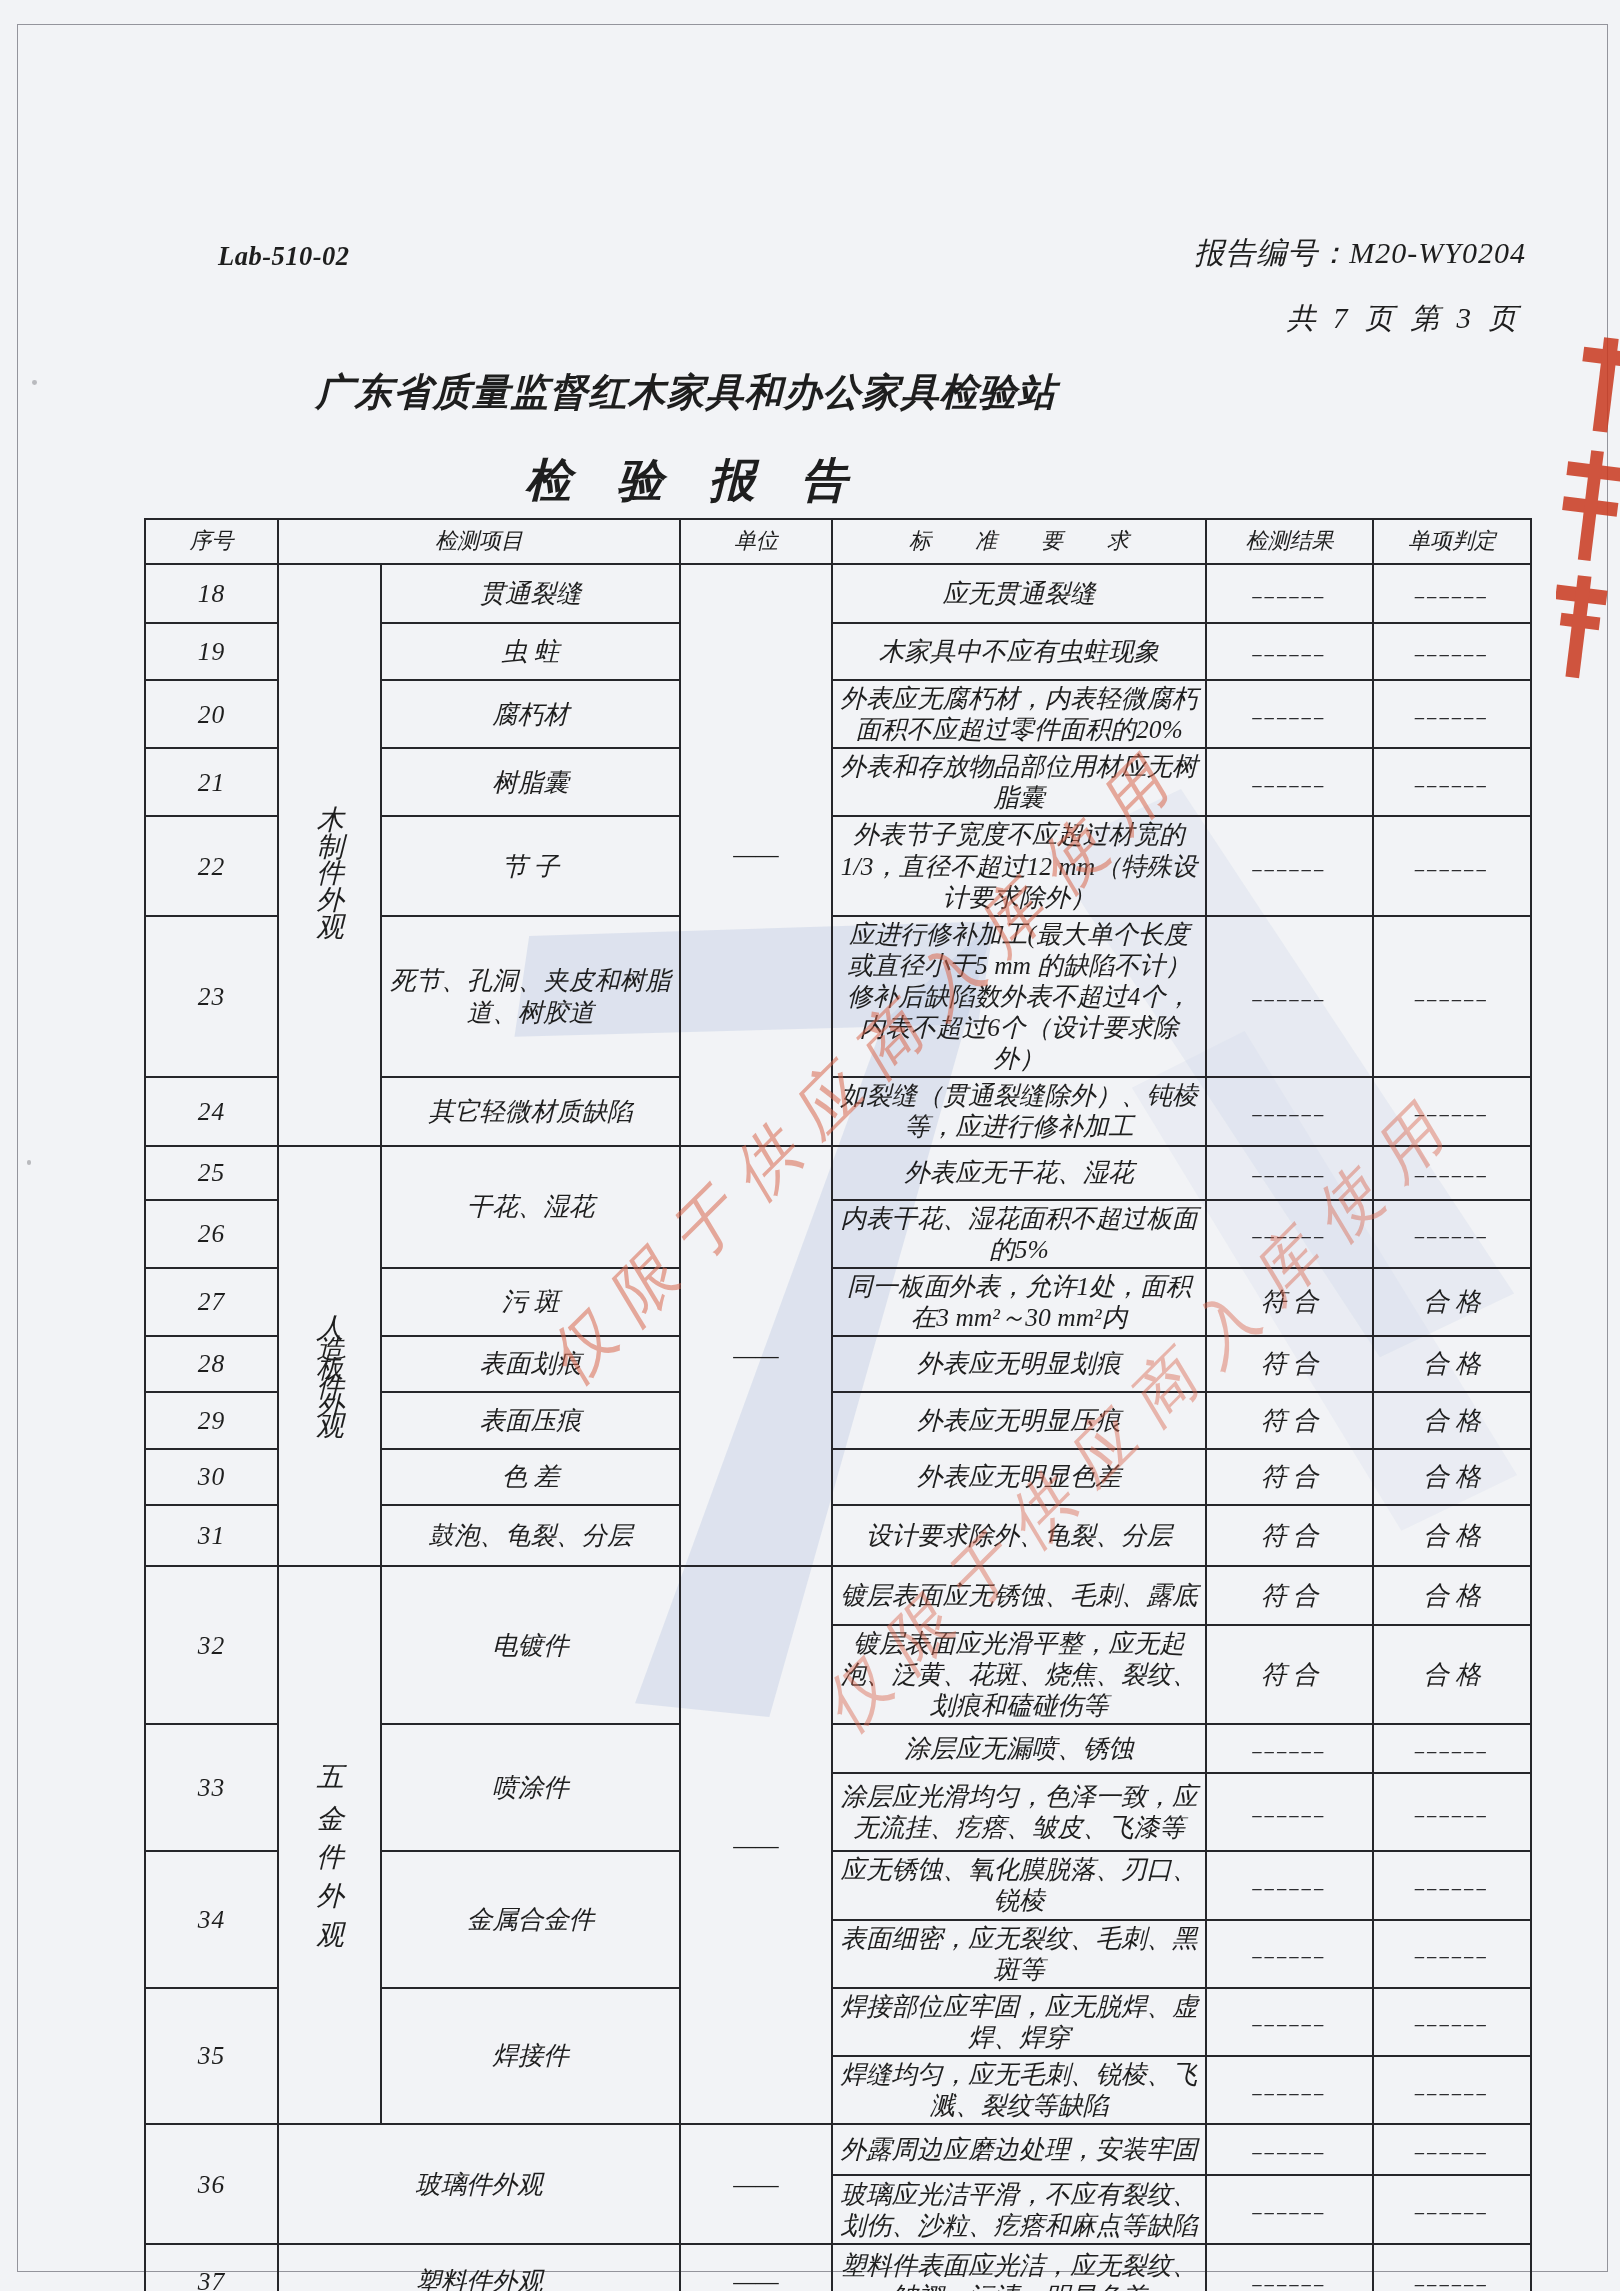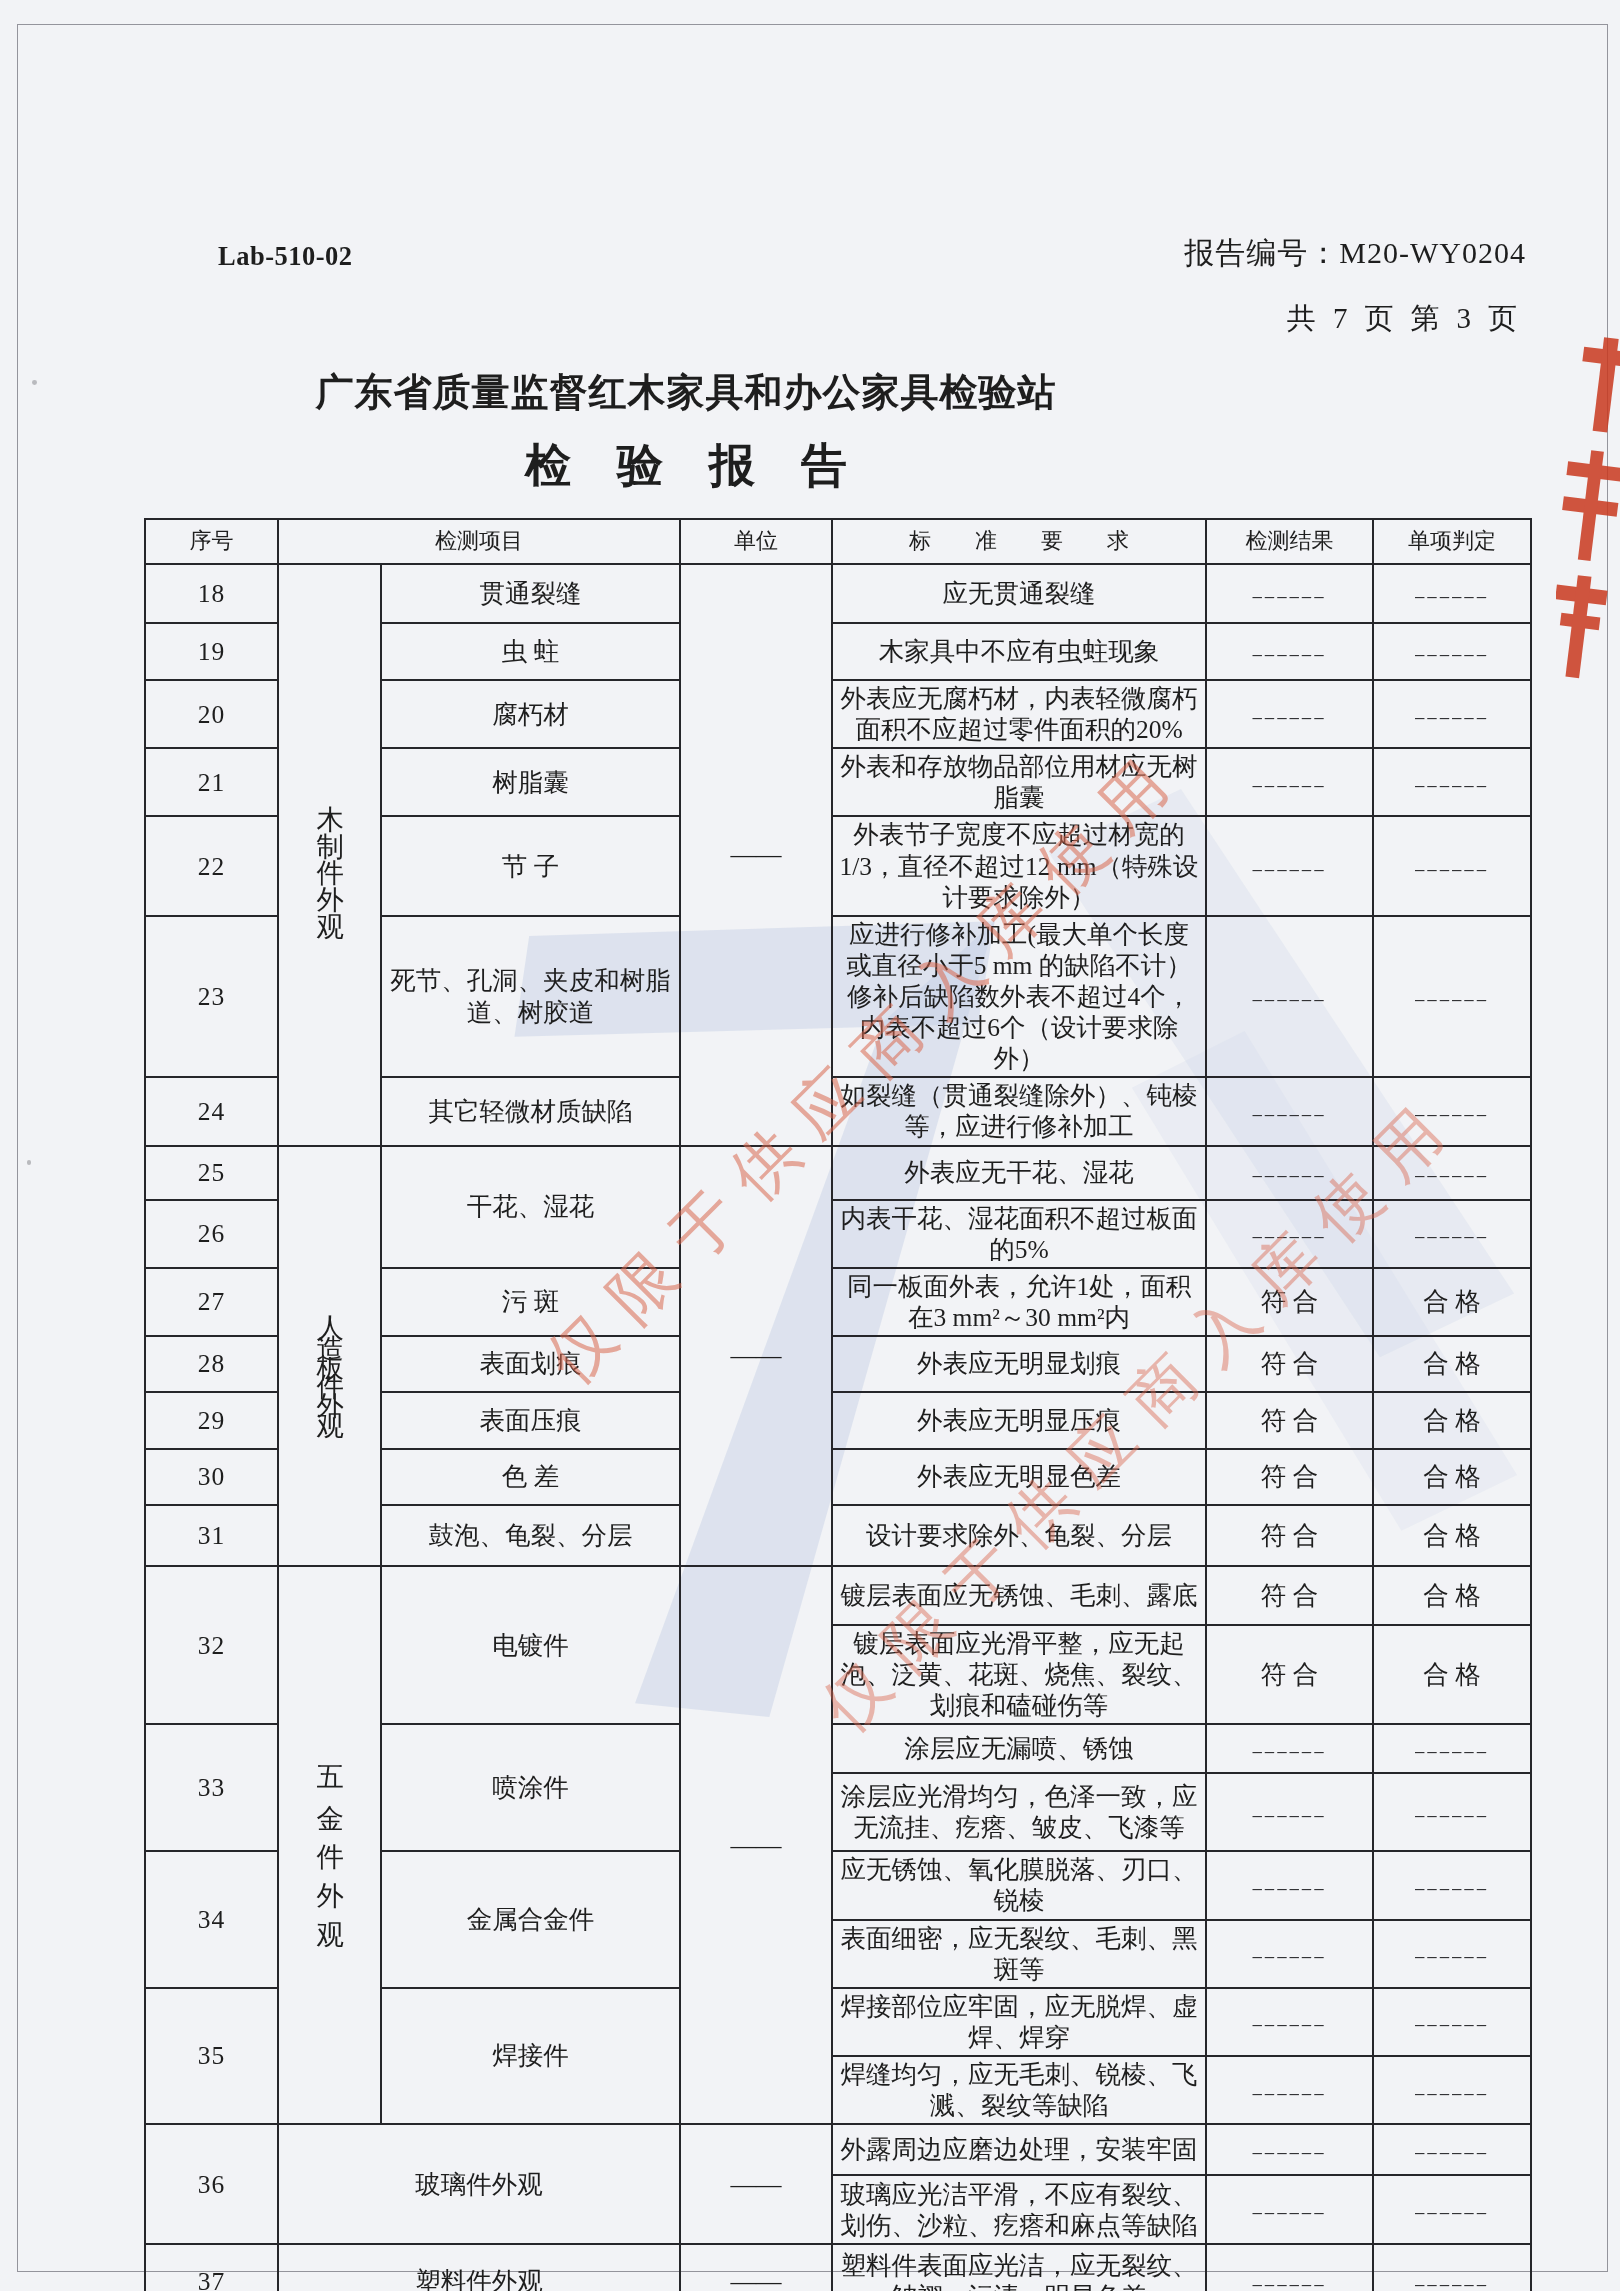--- a/index.html
+++ b/index.html
@@ -1,38 +1,39 @@
 <!DOCTYPE html>
 <html><head>
 <meta charset="utf-8">
 <style>
   html,body{margin:0;padding:0;background:#ffffff;}
   .sheet{
     position:relative;width:1620px;height:2292px;overflow:hidden;
     background:#f2f3f6;
     font-family:"Liberation Serif","DejaVu Serif",serif;
     color:#1e1e1e;
+    font-style:italic;
   }
   .scan-frame{
     position:absolute;left:16.7px;top:23.5px;right:11.8px;bottom:19.6px;
     border:1.5px solid #94949c;pointer-events:none;
   }
   .speck{position:absolute;width:4.9px;height:4.9px;border-radius:50%;background:#8a8a90;opacity:.55;}
 
   
   .lab-code{position:absolute;left:218px;top:241px;font-weight:bold;font-size:26.5px;letter-spacing:0.5px;}
   .report-no{position:absolute;right:94px;top:233px;font-size:30px;letter-spacing:1px;}
   .pagination{position:absolute;right:98px;top:299px;font-size:29px;letter-spacing:4.9px;text-align:center;}
   .title-wrap{position:absolute;left:144px;top:367px;width:1084px;text-align:center;}
   .station-title{
     font-family:"Liberation Sans","DejaVu Sans",sans-serif;
     font-weight:700;font-size:38px;letter-spacing:1px;
   }
   .doc-title{
-    margin-top:17px;
+    margin-top:32px;
     font-family:"Liberation Sans","DejaVu Sans",sans-serif;
     font-weight:700;font-size:46px;
   }
 
   
   table.report{
     position:absolute;left:144px;top:518px;width:1386px;z-index:1;
     border-collapse:collapse;table-layout:fixed;
     font-size:25.5px;
   }

